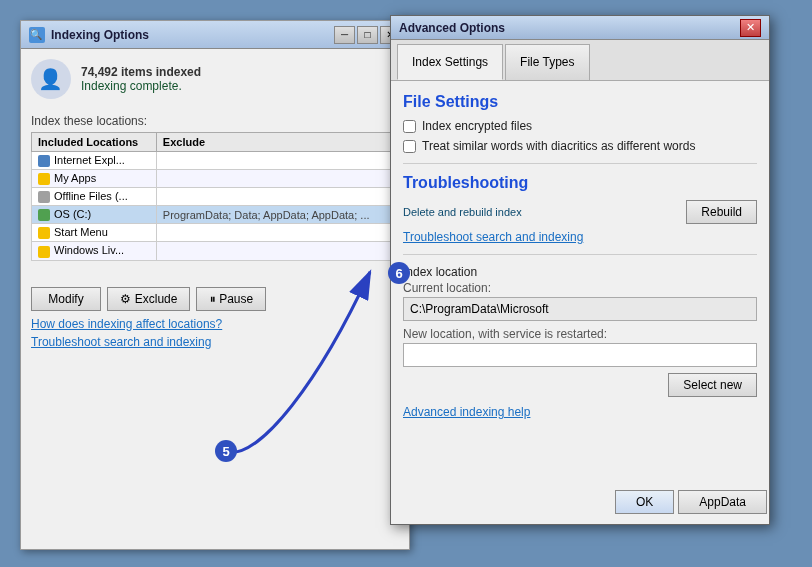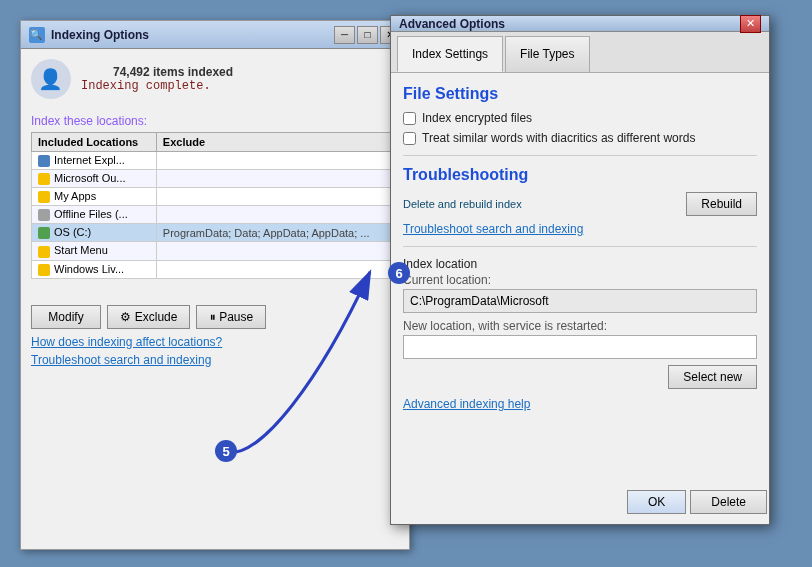--- a/index.html
+++ b/index.html
@@ -102,33 +102,31 @@
       display: flex;
       align-items: center;
       justify-content: center;
       font-size: 20px;
       color: #5a7a9a;
     }
 
     .status-text h3 {
       font-size: 12px;
       color: #333;
-      margin-left: 32px;
     }
 
     .status-text p {
       font-size: 12px;
-      color: #7f1d1d;
-      font-family: Liberation Mono, monospace;
+      color: #14532d;
     }
 
     .section-label {
       font-size: 12px;
       margin-bottom: 4px;
-      color: #8b5cf6;
+      color: #404040;
       margin-top: 15px;
     }
 
     .locations-table {
       width: 100%;
       border: 1px solid #aaa;
       border-collapse: collapse;
       background: white;
       margin-bottom: 8px;
     }
@@ -197,21 +195,21 @@
       width: 380px;
       height: 510px;
       background: #f0f0f0;
       border: 1px solid #666;
       box-shadow: 3px 3px 12px rgba(0,0,0,0.5);
       z-index: 10;
     }
 
     .dialog-titlebar {
       background: linear-gradient(to bottom, #c8daf0, #a0b8d8);
-      height: 16px;
+      height: 24px;
       display: flex;
       align-items: center;
       padding: 0 8px;
       border-bottom: 1px solid #888;
     }
 
     .dialog-title-text {
       flex: 1;
       font-size: 12px;
       font-weight: bold;
@@ -457,24 +455,20 @@
     <table class="locations-table">
       <thead>
         <tr>
           <th>Included Locations</th>
           <th>Exclude</th>
         </tr>
       </thead>
       <tbody id="locations-tbody">
       <tr>
             <td><span style="display: inline-block; width: 12px; height: 12px; background: rgb(74, 128, 192); border-radius: 2px; margin-right: 4px; vertical-align: middle;"></span>Internet Expl...</td>
-            <td style="font-size: 11px; color: rgb(68, 68, 68);"></td>
-          </tr>
-          <tr>
-            <td><span style="display: inline-block; width: 12px; height: 12px; background: rgb(245, 192, 0); border-radius: 2px; margin-right: 4px; vertical-align: middle;"></span>Microsoft Ou...</td>
             <td style="font-size: 11px; color: rgb(68, 68, 68);"></td>
           </tr>
           <tr>
             <td><span style="display: inline-block; width: 12px; height: 12px; background: rgb(245, 192, 0); border-radius: 2px; margin-right: 4px; vertical-align: middle;"></span>My Apps</td>
             <td style="font-size: 11px; color: rgb(68, 68, 68);"></td>
           </tr>
           <tr>
             <td><span style="display: inline-block; width: 12px; height: 12px; background: rgb(160, 160, 160); border-radius: 2px; margin-right: 4px; vertical-align: middle;"></span>Offline Files (...</td>
             <td style="font-size: 11px; color: rgb(68, 68, 68);"></td>
           </tr>
@@ -557,21 +551,21 @@
       <div class="select-new-row">
         <button class="select-new-btn">Select new</button>
       </div>
     </div>
 
     <a class="advanced-indexing-link">Advanced indexing help</a>
   </div>
 
   <div class="dialog-footer">
     <button class="footer-btn ok-btn">OK</button>
-    <button class="footer-btn">Delete</button>
+    <button class="footer-btn">AppData</button>
   </div>
 </div>
 
 <div class="annotation-circle" style="left: 215px; top: 440px;">
   <span>5</span>
 </div>
 <div class="annotation-circle" style="left: 388px; top: 262px;">
   <span>6</span>
 </div>
 

